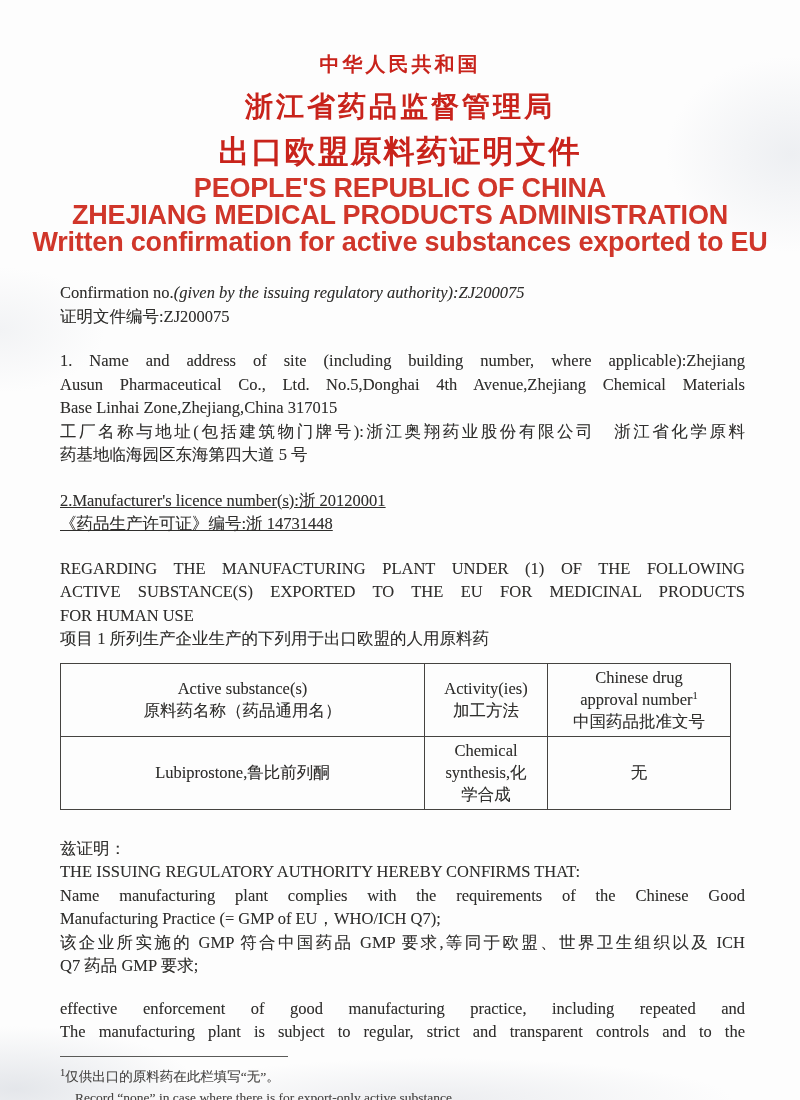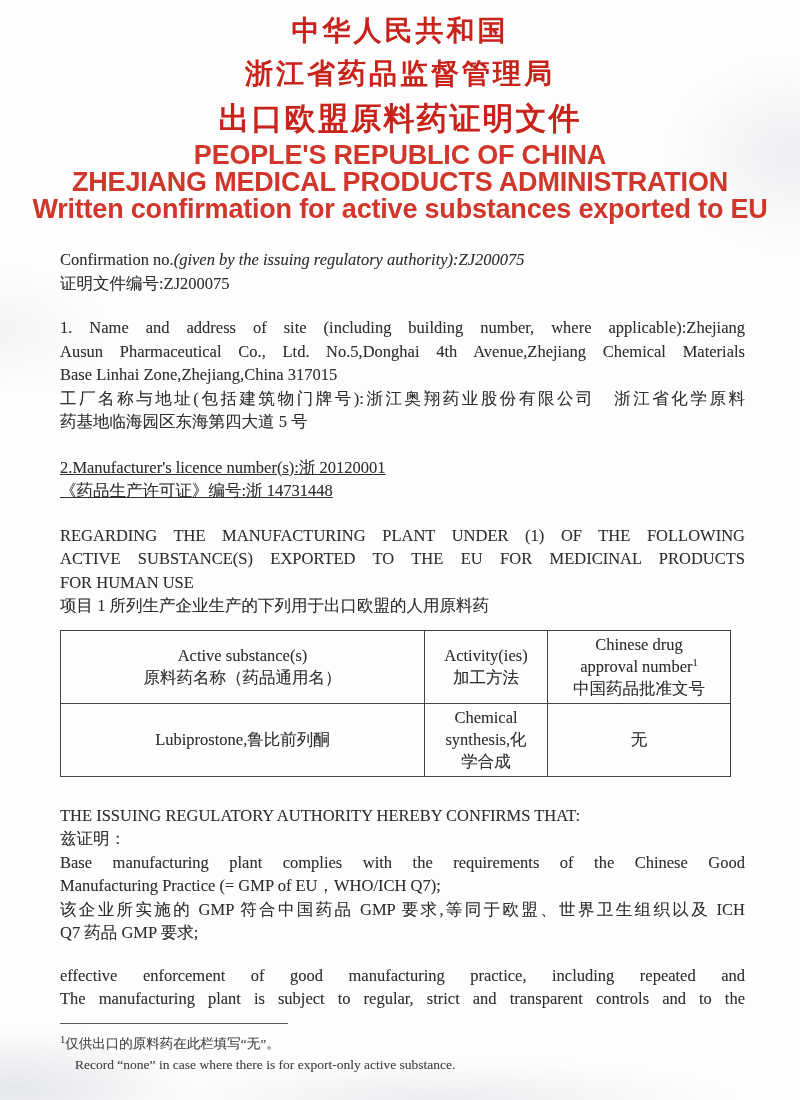--- a/index.html
+++ b/index.html
@@ -17,21 +17,21 @@
       radial-gradient(ellipse 420px 60px at 55% 100%, rgba(196,200,210,0.30), transparent 70%),
       radial-gradient(ellipse 150px 90px at 0% 30%, rgba(210,214,222,0.25), transparent 70%),
       #fdfdfd;
   }
   .doc-header { text-align: center; padding-top: 10px; }
   .h-cn {
     color: #c8231b;
     font-weight: 700;
     letter-spacing: 3px;
   }
-  .h-cn1 { font-size: 28px; line-height: 42px; }
+  .h-cn1 { font-size: 20px; line-height: 42px; margin-top: 33px; }
   .h-cn2 { font-size: 28px; line-height: 43px; }
   .h-cn3 { font-size: 31px; line-height: 47px; letter-spacing: 2px; }
   .h-en {
     color: #d0362a;
     font-family: "Liberation Sans", "DejaVu Sans", sans-serif;
     font-weight: 700;
     font-size: 27px;
     line-height: 27px;
     letter-spacing: -0.2px;
   }
@@ -144,23 +144,23 @@
             <div class="cell-ln">Chemical</div>
             <div class="cell-ln">synthesis,化</div>
             <div class="cell-ln">学合成</div>
           </td>
           <td class="col-approval">无</td>
         </tr>
       </tbody>
     </table>
 
     <section class="sec-confirms">
+      <div class="ln">兹证明：</div>
       <div class="ln">THE ISSUING REGULATORY AUTHORITY HEREBY CONFIRMS THAT:</div>
-      <div class="ln">兹证明：</div>
-      <div class="ln just">Base manufacturing plant complies with the requirements of the Chinese Good</div>
+      <div class="ln just">Name manufacturing plant complies with the requirements of the Chinese Good</div>
       <div class="ln">Manufacturing Practice (= GMP of EU，WHO/ICH Q7);</div>
       <div class="ln just">该企业所实施的 GMP 符合中国药品 GMP 要求,等同于欧盟、世界卫生组织以及 ICH</div>
       <div class="ln">Q7 药品 GMP 要求;</div>
     </section>
 
     <section class="sec-controls">
       <div class="ln just">effective enforcement of good manufacturing practice, including repeated and</div>
       <div class="ln just">The manufacturing plant is subject to regular, strict and transparent controls and to the</div>
     </section>
 

